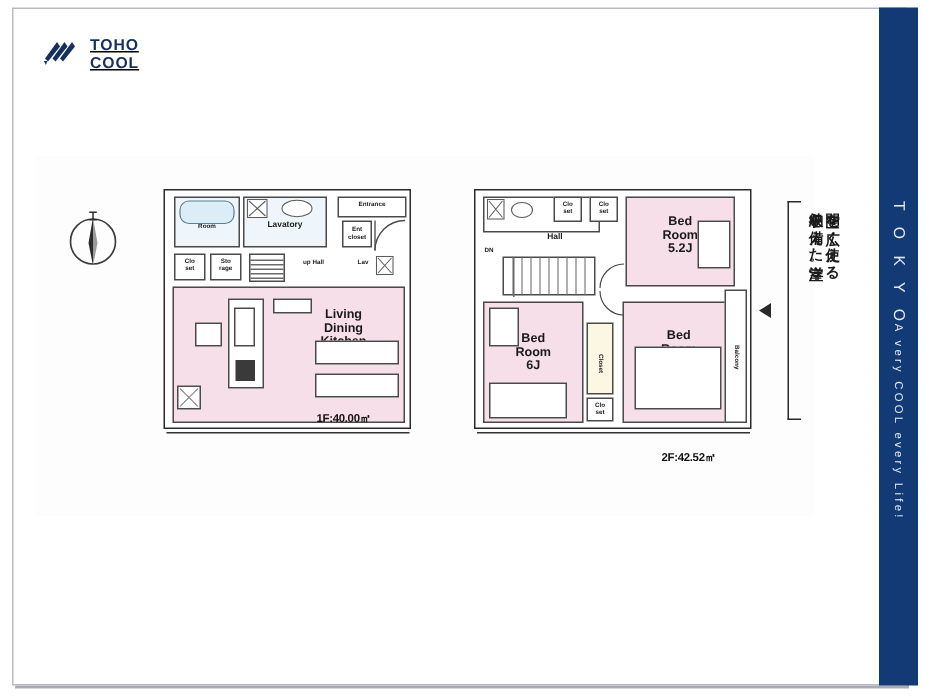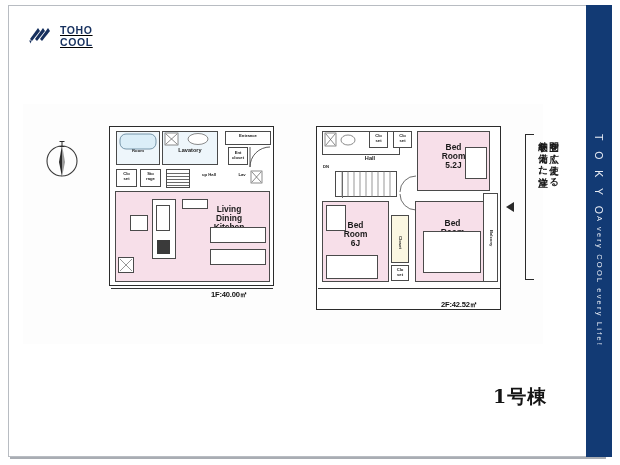--- a/index.html
+++ b/index.html
@@ -87,21 +87,21 @@
   
   #compass { position:absolute; left: 16px; top: 32px; width: 46px; height: 46px; }
 
   
   .floor {
     position: absolute;
     border: 1.4px solid #2b2b2b;
     background: #ffffff;
   }
   #floor1 { left: 86px; top: 22px; width: 165px; height: 160px; }
-  #floor2 { left: 293px; top: 22px; width: 185px; height: 184px; }
+  #floor2 { left: 293px; top: 22px; width: 185px; height: 160px; }
 
   .room {
     position: absolute;
     border: 1px solid #4a4a4a;
     background: #f7dfe9;
   }
   .room.white { background: #eef6fb; }
   .room.plain { background: #ffffff; }
   .room.pale  { background: #fbf7e2; }
 
@@ -124,21 +124,21 @@
   }
 
   .area-label {
     position: absolute;
     font-size: 7.6px;
     font-weight: bold;
     color: #101010;
     letter-spacing: -0.2px;
     white-space: nowrap;
   }
-  #area1 { left: 188px; top: 186px; }
+  #area1 { left: 188px; top: 170px; }
   #area2 { left: 418px; top: 196px; }
 
   
   .tick {
     position: absolute;
     border-top: 1px solid #333;
     height: 0;
   }
 
   
@@ -386,21 +386,20 @@
     </div>
 
 
     <div id="caption2">
       <div class="vtxt">空間を広く使える</div>
       <div class="vtxt">収納を備えた洋室。</div>
       <div class="bracket"></div>
     </div>
     <div id="arrowpoint"></div>
 
-    <div id="bldgno">1号棟</div>
 
   </div>
 
   <div id="sidebar">
     <div class="vtext" id="sb-tokyo">T O K Y O</div>
     <div class="vtext" id="sb-tagline">A very COOL every Life!</div>
   </div>
 
 </div>
 

